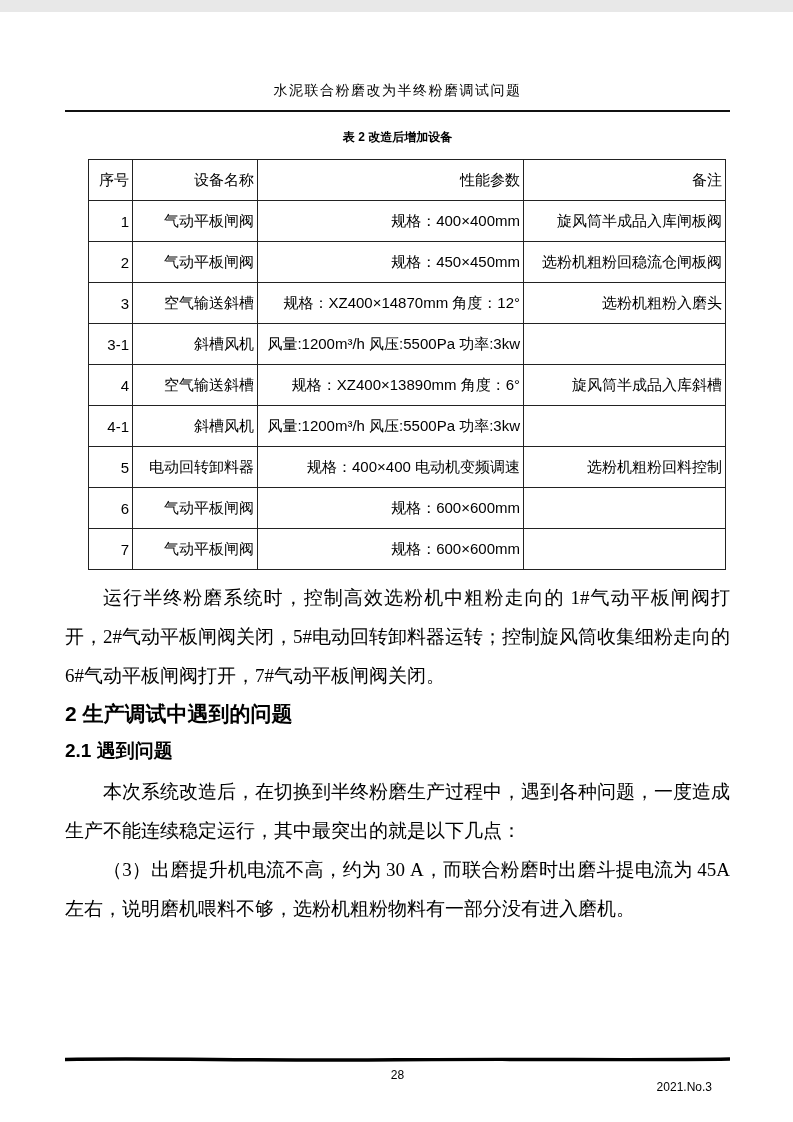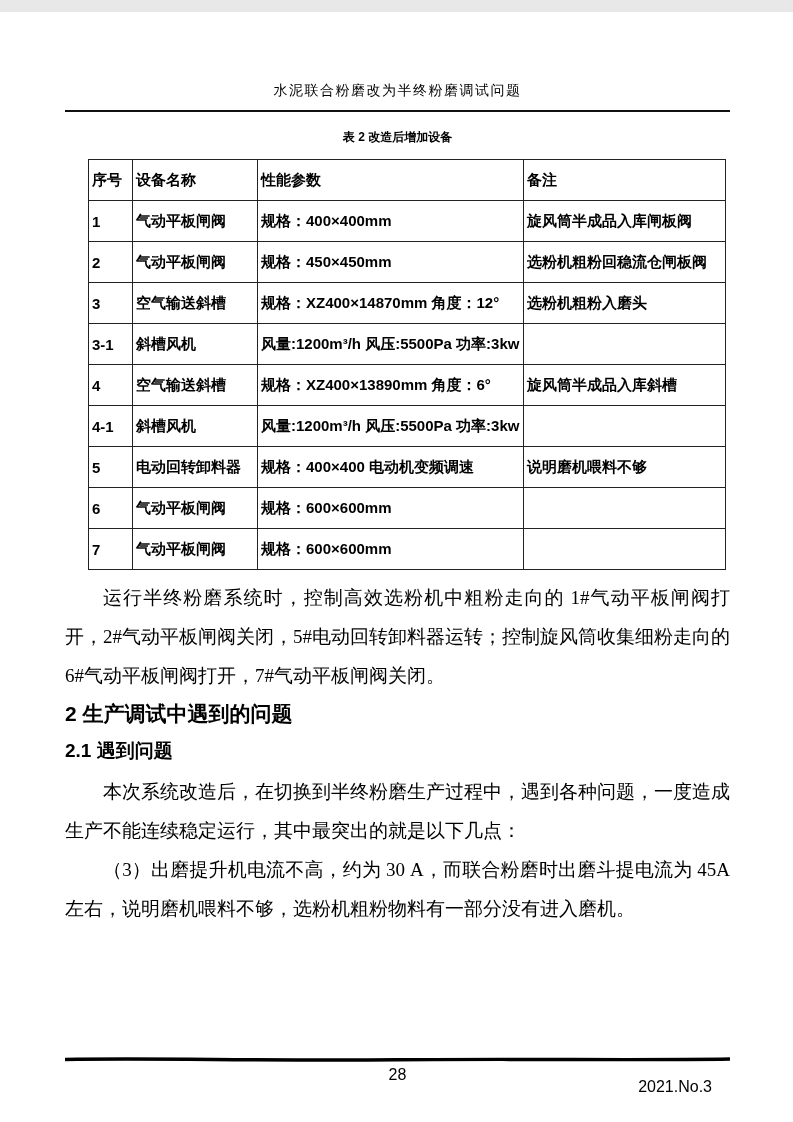--- a/index.html
+++ b/index.html
@@ -33,25 +33,25 @@
     border-collapse: collapse;
     table-layout: fixed;
     width: 637px;
     margin-top: 11px;
     margin-left: 23px;
     font-family: "Liberation Sans", "DejaVu Sans", sans-serif;
     font-size: 15px;
   }
   table.equipment th, table.equipment td {
     border: 1px solid #222222;
-    text-align: left;
+    text-align: right;
     vertical-align: middle;
     height: 41px;
     padding: 0 3px;
-    font-weight: bold;
+    font-weight: normal;
     overflow: hidden;
     white-space: nowrap;
   }
   .col-no  { width: 44px; }
   .col-dev { width: 125px; }
   .col-par { width: 266px; }
   .col-rem { width: 202px; }
   .body-para {
     font-size: 19px;
     line-height: 39px;
@@ -77,21 +77,21 @@
   .footer {
     position: absolute;
     left: 65px; right: 63px; top: 1044px;
   }
   .footer-rule-svg { display: block; }
   .footer-row {
     position: relative;
     margin-top: 4px;
     height: 16px;
     font-family: "Liberation Sans", "DejaVu Sans", sans-serif;
-    font-size: 16px;
+    font-size: 12px;
     line-height: 16px;
   }
   .page-number { position: absolute; left: 0; right: 0; text-align: center; }
   .issue-label { position: absolute; right: 18px; top: 12px; }
 </style>
 </head>
 <body>
 
 <div class="page">
 
@@ -151,21 +151,21 @@
       <tr>
         <td>4-1</td>
         <td>斜槽风机</td>
         <td>风量:1200m³/h 风压:5500Pa 功率:3kw</td>
         <td></td>
       </tr>
       <tr>
         <td>5</td>
         <td>电动回转卸料器</td>
         <td>规格：400×400 电动机变频调速</td>
-        <td>说明磨机喂料不够</td>
+        <td>选粉机粗粉回料控制</td>
       </tr>
       <tr>
         <td>6</td>
         <td>气动平板闸阀</td>
         <td>规格：600×600mm</td>
         <td></td>
       </tr>
       <tr>
         <td>7</td>
         <td>气动平板闸阀</td>

